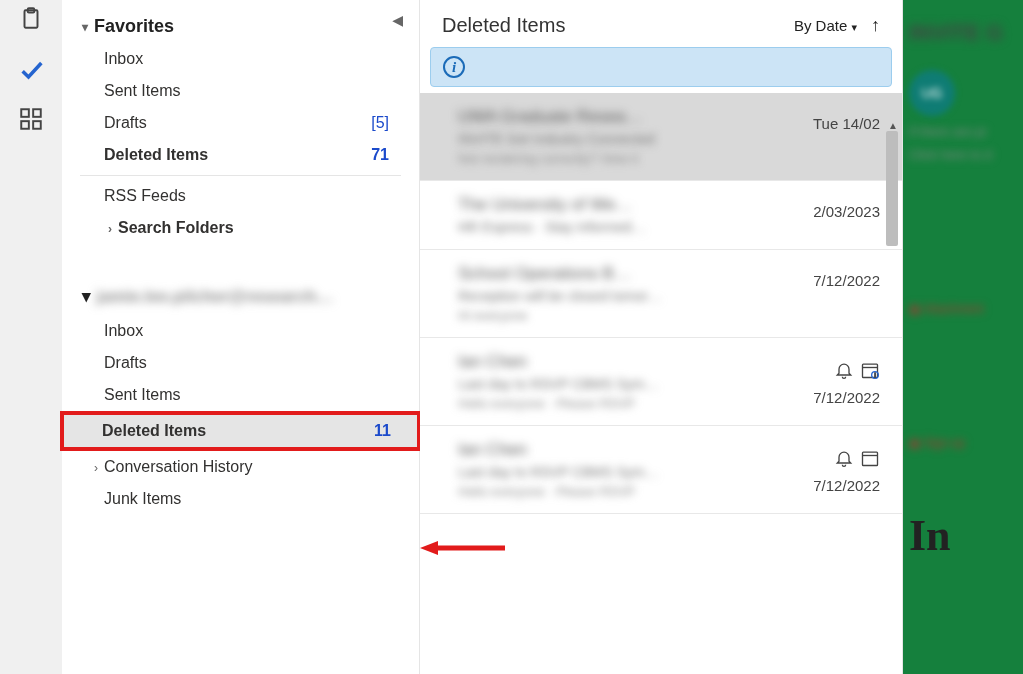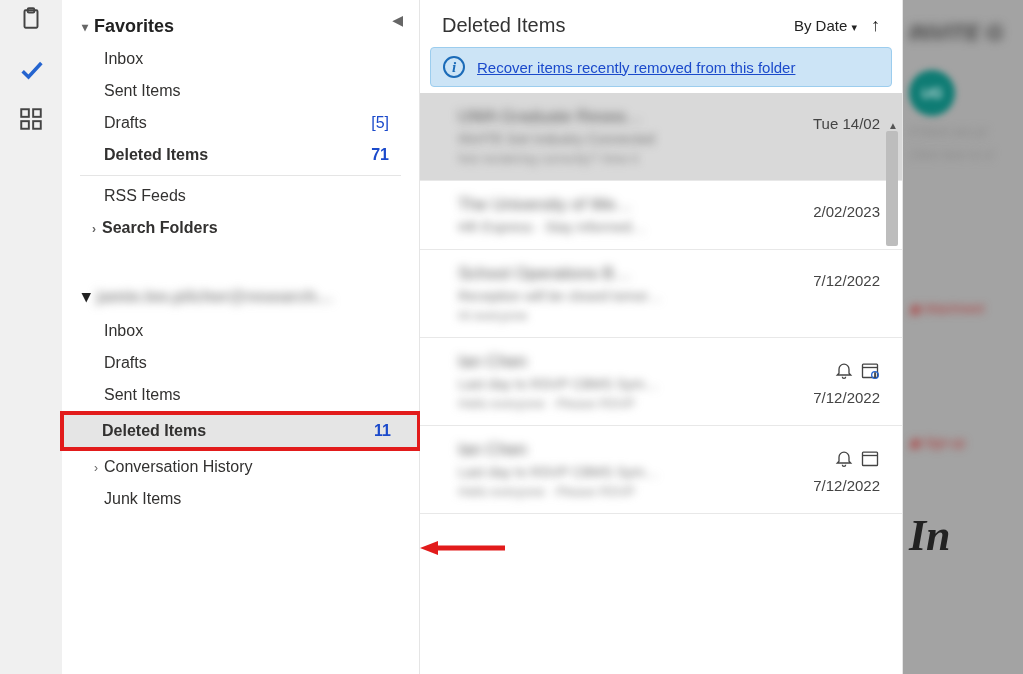--- a/index.html
+++ b/index.html
@@ -54,21 +54,21 @@
   justify-content: space-between;
   align-items: center;
   padding: 7px 30px 7px 42px;
   font-size: 16px;
   color: #323130;
   cursor: pointer;
 }
 .folder-item .count { color: #1b4acb; font-weight: 400; }
 .folder-item.bold .count { font-weight: 700; }
 .folder-item.bold .label { font-weight: 700; }
-.folder-item.subhdr { font-weight: 600; padding-left: 30px; }
+.folder-item.subhdr { font-weight: 600; padding-left: 46px; }
 .folder-item.subhdr .chev { font-size: 12px; color: #666; margin-right: 6px;}
 .divider { height: 1px; background: #e5e5e5; margin: 4px 18px; }
 .account-header {
   display: flex; align-items: center;
   padding: 8px 20px; font-weight: 600; font-size: 17px; gap: 6px;
   margin-top: 34px; white-space: nowrap; overflow: hidden;
 }
 .account-header .blur { filter: blur(5px); color: #888; }
 .highlight-box {
   position: relative;
@@ -143,25 +143,24 @@
   top: 120px;
   width: 14px;
   height: 400px;
 }
 .scrollbar-thumb {
   width: 12px; height: 115px; background: #bdbdbd; border-radius: 2px;
 }
 .scroll-arrow { font-size: 10px; color:#555; text-align:center;}
 .reading-pane {
   width: 120px;
-  background: #a3a3a3;
+  background: #15803d;
   padding: 20px 0 0 6px;
   overflow: hidden;
   white-space: nowrap;
-  font-style: italic;
 }
 .reading-pane .subj { font-size: 22px; font-weight:600; filter: blur(5px); color:#444;}
 .reading-pane .avatar {
   width: 46px; height: 46px; border-radius: 50%; background: #0f7c74;
   display:flex; align-items:center; justify-content:center; color:#fff; font-size:14px; margin-top:24px; filter: blur(3px);
 }
 .reading-pane .meta { font-size:13px; filter: blur(4px); color:#888; margin-top:8px;}
 .reading-pane .attachments { margin-top: 140px; filter: blur(4px); font-size:12px; color:#b03030;}
 .reading-pane .big { font-size:44px; font-weight:700; margin-top:60px; font-family: Georgia, serif;}
 </style>
@@ -258,42 +257,41 @@
           <span>
             <span>By Date</span>
             <span class="chev"> ▾</span>
           </span>
           <span style="font-size:18px;">↑</span>
         </span>
       </div>
 
       <div class="recover-banner">
         <span class="info-icon">i</span>
-        <a href="#">Recover items recently removed from this folder</a>
       </div>
 
       <div class="msg-list">
         <div class="msg-item selected">
           <div class="left">
             <div class="sender">UWA Graduate Resea…</div>
             <div class="subject">INVITE Get Industry Connected</div>
             <div class="preview">Not rendering correctly? View it</div>
           </div>
           <div class="right">
               <span>Tue 14/02</span>
             </div>
         </div>
 
         <div class="msg-item">
           <div class="left">
             <div class="sender">The University of We…</div>
             <div class="subject">HR Express · Stay informed…</div>
           </div>
           <div class="right">
-              <span>2/02/2023</span>
+              <span>2/03/2023</span>
             </div>
         </div>
 
         <div class="msg-item">
           <div class="left">
             <div class="sender">School Operations B…</div>
             <div class="subject">Reception will be closed tomor…</div>
             <div class="preview">Hi everyone</div>
           </div>
           <div class="right">

